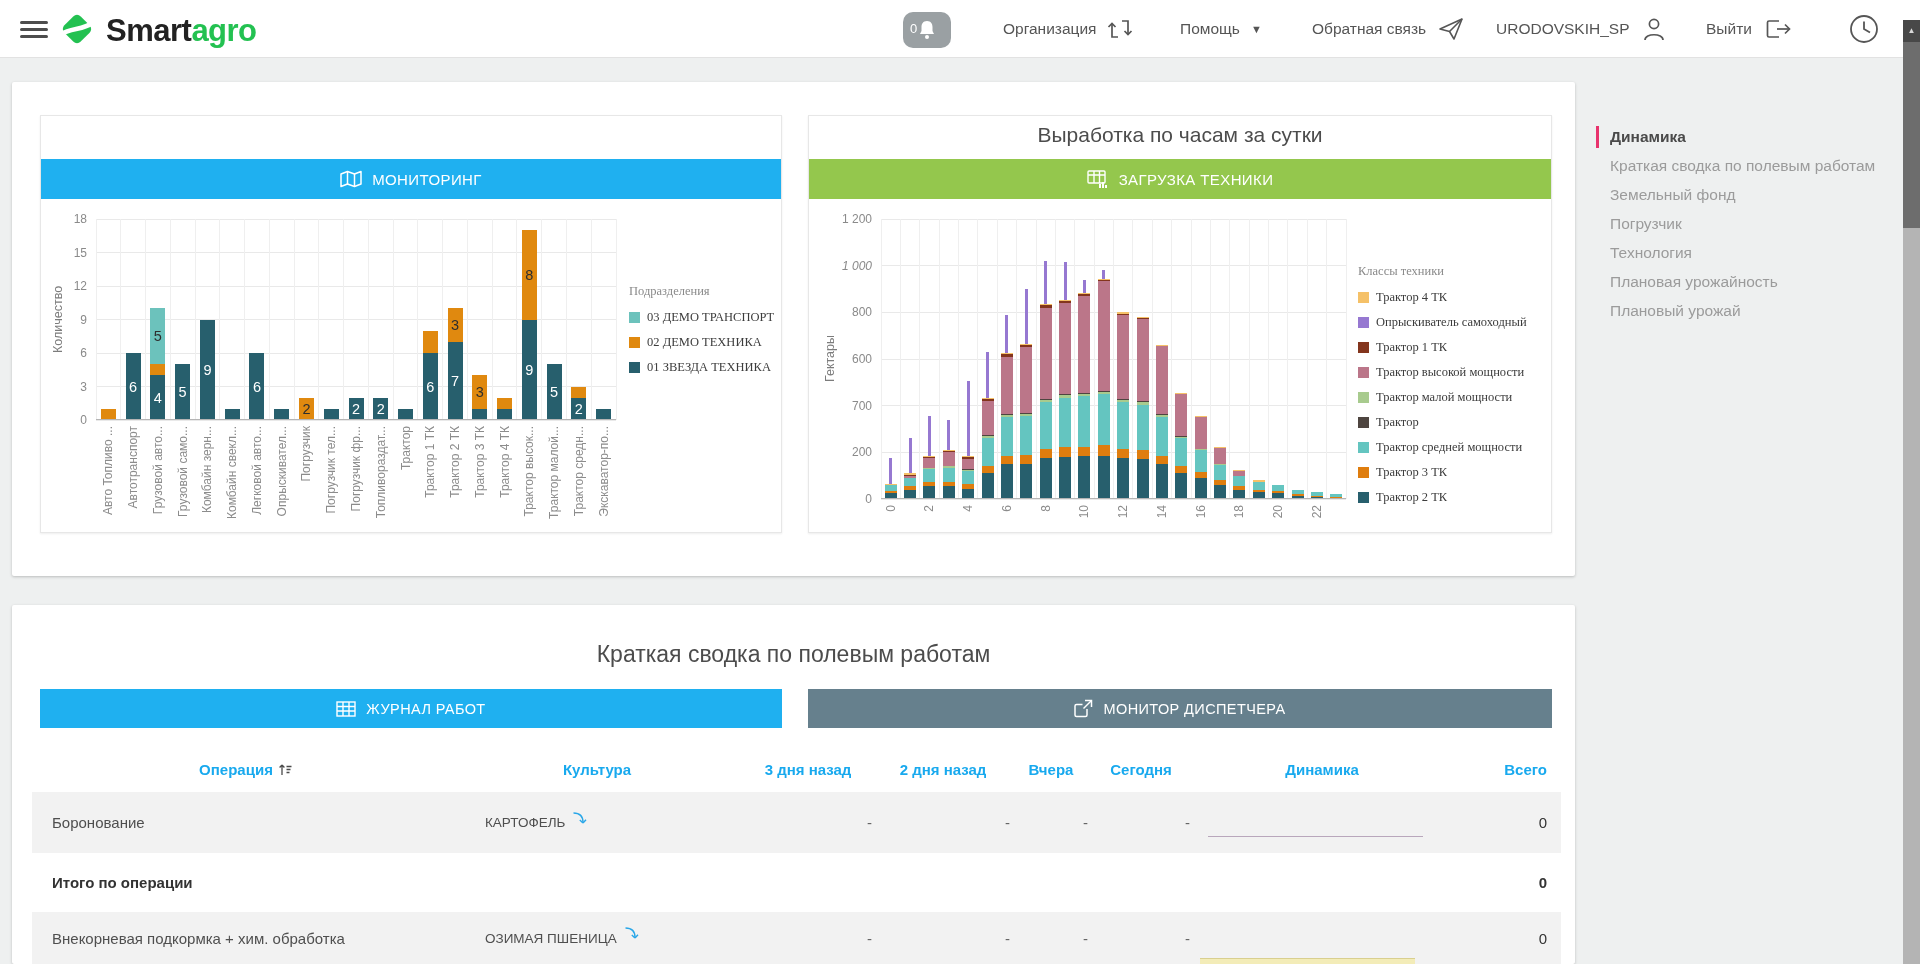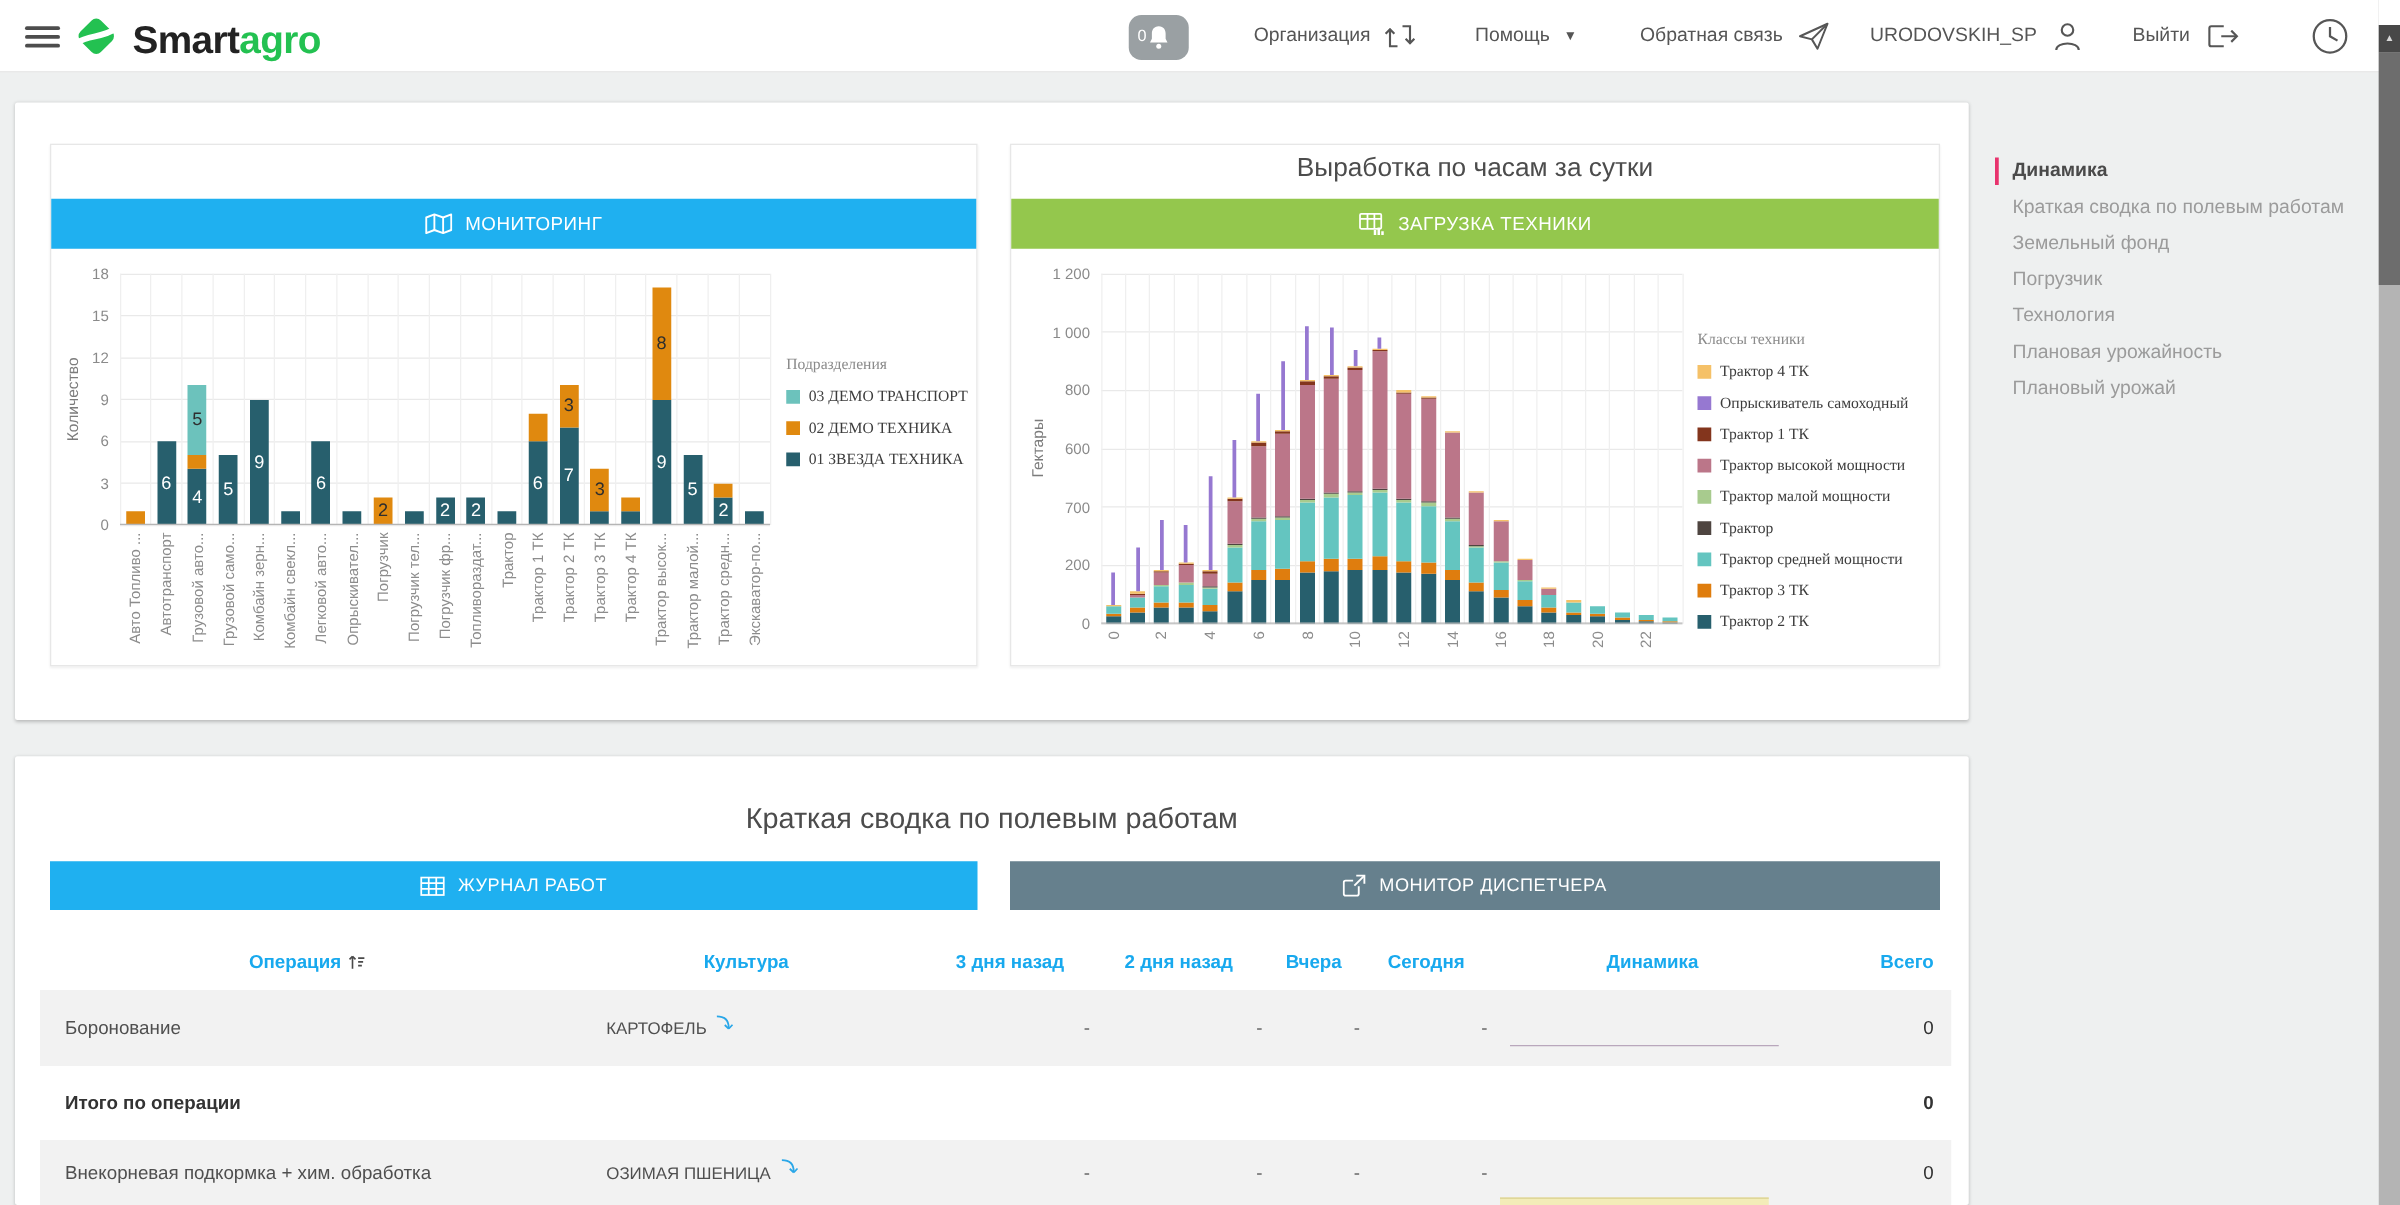--- a/index.html
+++ b/index.html
@@ -326,21 +326,21 @@
         <div class="ytick" style="top: 272px;">0</div>
         <div class="grid-h" style="top: 232.833px;"></div>
         <div class="ytick" style="top: 225.333px;">200</div>
         <div class="grid-h" style="top: 186.167px;"></div>
         <div class="ytick" style="top: 178.667px;">700</div>
         <div class="grid-h" style="top: 139.5px;"></div>
         <div class="ytick" style="top: 132px;">600</div>
         <div class="grid-h" style="top: 92.8333px;"></div>
         <div class="ytick" style="top: 85.3333px;">800</div>
         <div class="grid-h" style="top: 46.1667px;"></div>
-        <div class="ytick" style="top: 38.6667px;">1 000</div>
+        <div class="ytick" style="top: 38.6667px; font-style: italic;">1 000</div>
         <div class="grid-h" style="top: -0.5px;"></div>
         <div class="ytick" style="top: -8px;">1 200</div>
         <div class="grid-v" style="left: -0.5px;"></div>
         <div class="grid-v" style="left: 18.875px;"></div>
         <div class="grid-v" style="left: 38.25px;"></div>
         <div class="grid-v" style="left: 57.625px;"></div>
         <div class="grid-v" style="left: 77px;"></div>
         <div class="grid-v" style="left: 96.375px;"></div>
         <div class="grid-v" style="left: 115.75px;"></div>
         <div class="grid-v" style="left: 135.125px;"></div>

